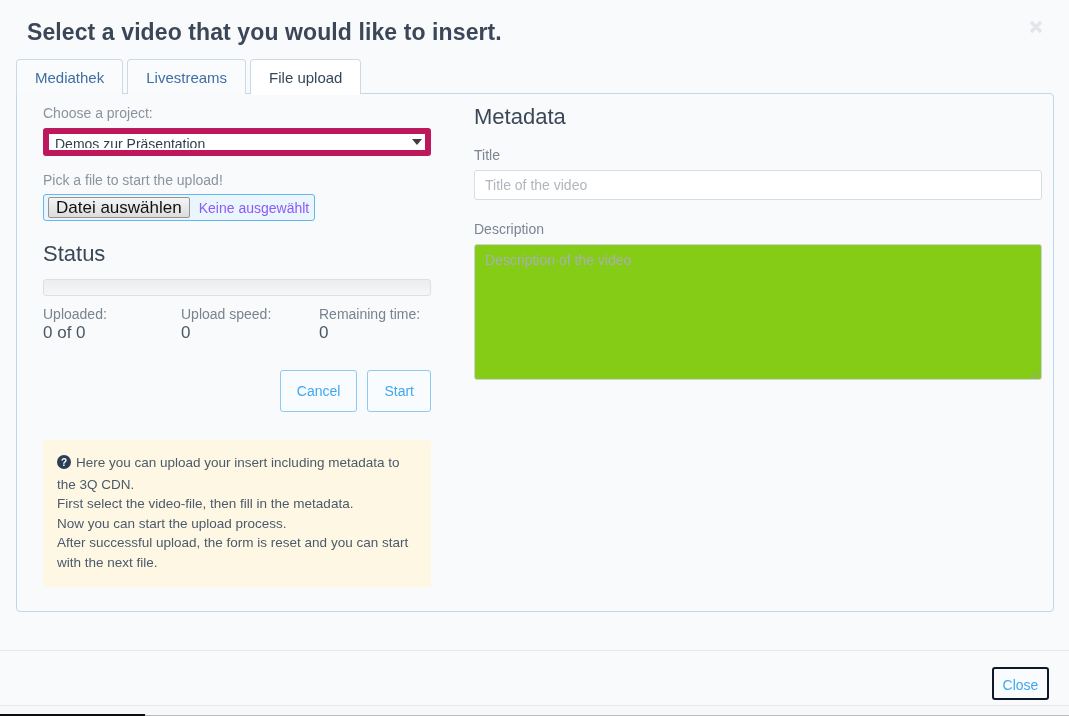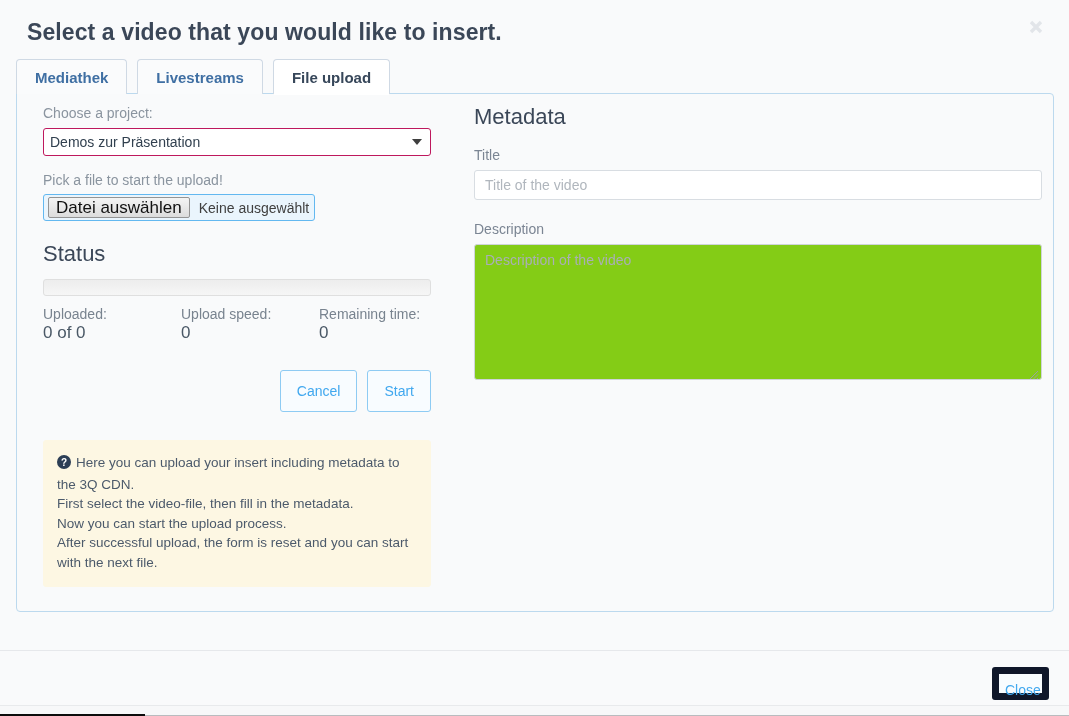--- a/index.html
+++ b/index.html
@@ -47,27 +47,27 @@
     display: flex;
     align-items: flex-end;
     z-index: 3;
   }
   .tab {
     height: 35px;
     padding: 8px 18px;
     display: flex;
     align-items: center;
     font-size: 15px;
-    font-weight: bold;
+    font-weight: normal;
     color: #3f6fa3;
     background: #fafbfc;
     border: 1px solid #cfd9e4;
     border-bottom: none;
     border-radius: 4px 4px 0 0;
-    margin-right: 10px;
+    margin-right: 4px;
     cursor: pointer;
     white-space: nowrap;
   }
   .tab.active {
     background: #ffffff;
     color: #37475a;
     border-color: #cfd9e4;
     position: relative;
     z-index: 4;
   }
@@ -106,21 +106,21 @@
   .field-label.dark { color: #7b8593; }
 
   select.project-select {
     display: block;
     width: 388px; height: 28px;
     padding: 2px 6px;
     font-size: 14px;
     font-family: "Liberation Sans", sans-serif;
     color: #31404f;
     background: #ffffff;
-    border: 1px solid #be185d;
+    border: 6px solid #be185d;
     border-radius: 3px;
     appearance: none;
     -webkit-appearance: none;
     outline: none;
   }
   .select-wrap { position: relative; width: 388px; }
   .select-arrow {
     position: absolute;
     right: 9px; top: 11px;
     width: 0; height: 0;
@@ -152,21 +152,21 @@
     color: #111111;
     background: linear-gradient(#f4f4f4, #dcdcdc);
     border: 1px solid #949494;
     border-radius: 2px;
     padding: 2px 7px;
     line-height: 15px;
     white-space: nowrap;
   }
   .file-name {
     font-size: 14px;
-    color: #404040;
+    color: #8b5cf6;
     margin-left: 9px;
     white-space: nowrap;
   }
 
   .status-h {
     margin-top: 20px;
     font-size: 22px;
     color: #3b4758;
     font-weight: 400;
     line-height: 26px;
@@ -299,21 +299,21 @@
     background: #f9fafb;
   }
   .footer-btn {
     position: absolute;
     right: 20px; top: 16px;
     width: 57px; height: 33px;
     font-size: 14px;
     font-family: "Liberation Sans", sans-serif;
     color: #41a8ef;
     background: #f8fcff;
-    border: 7px solid #0f172a;
+    border: 2px solid #0f172a;
     border-radius: 3px;
     cursor: pointer;
     line-height: 31px;
     text-align: center;
   }
 
   
   .hscroll {
     position: absolute;
     left: 0; bottom: 0;

